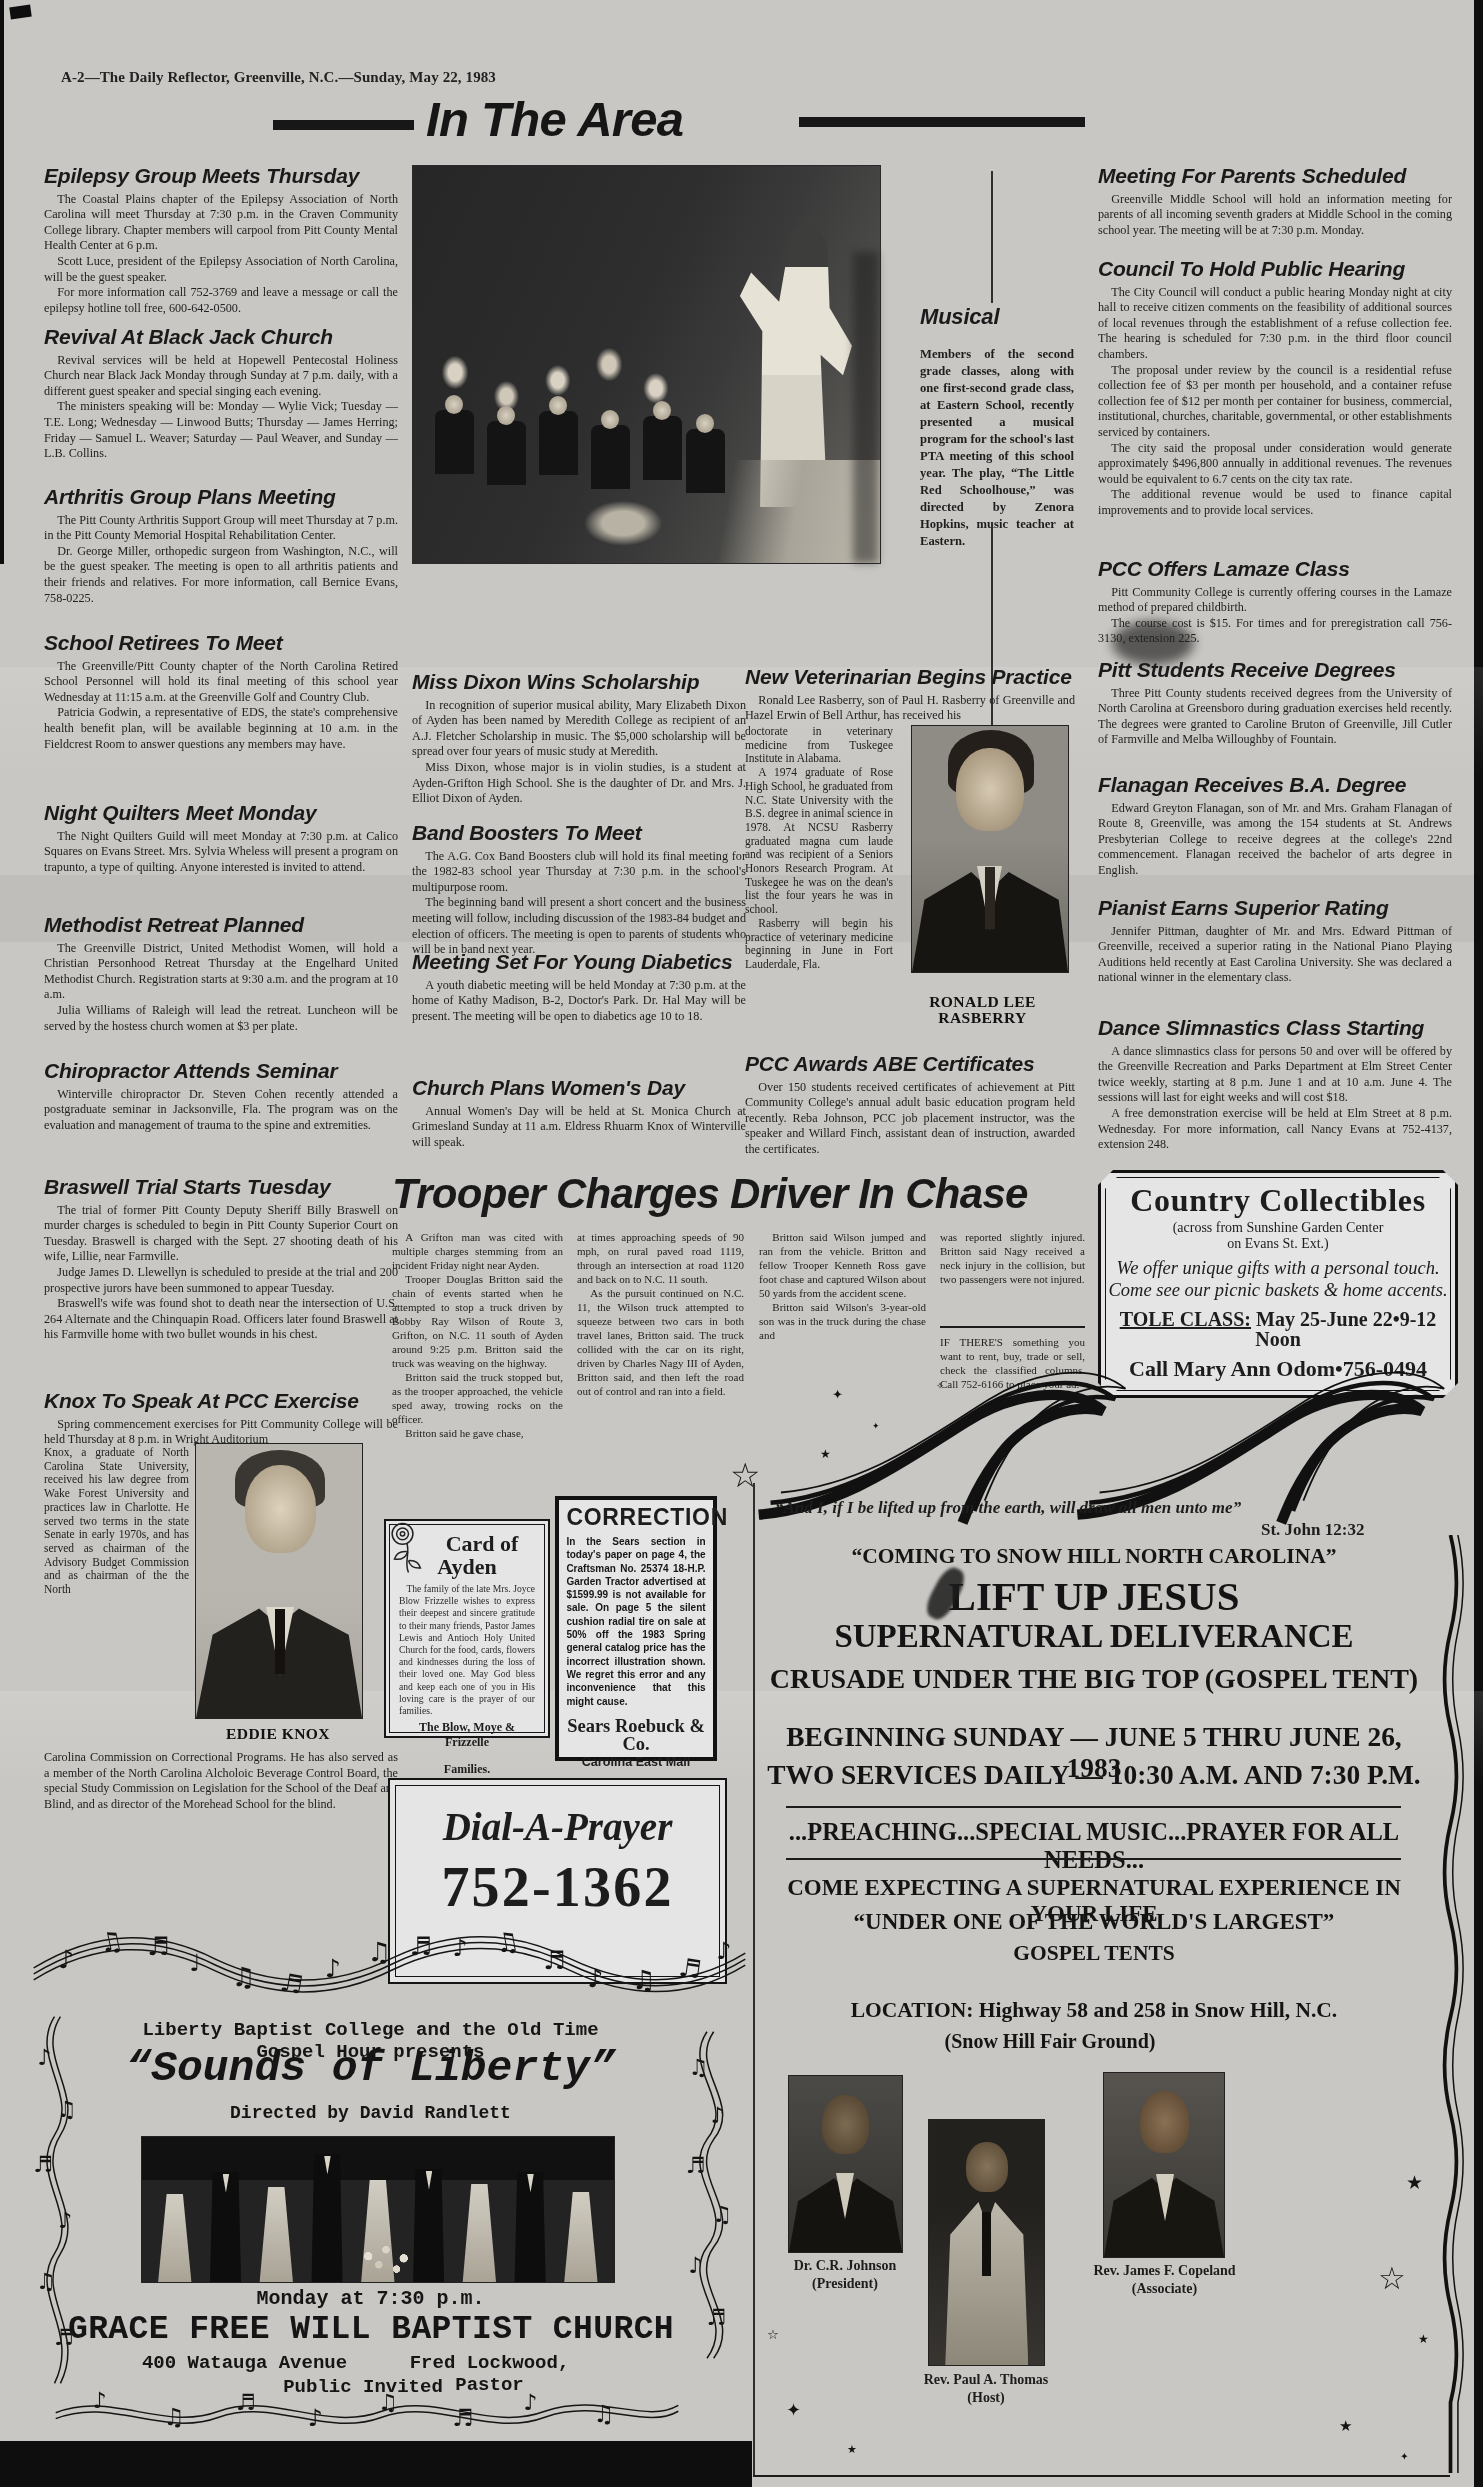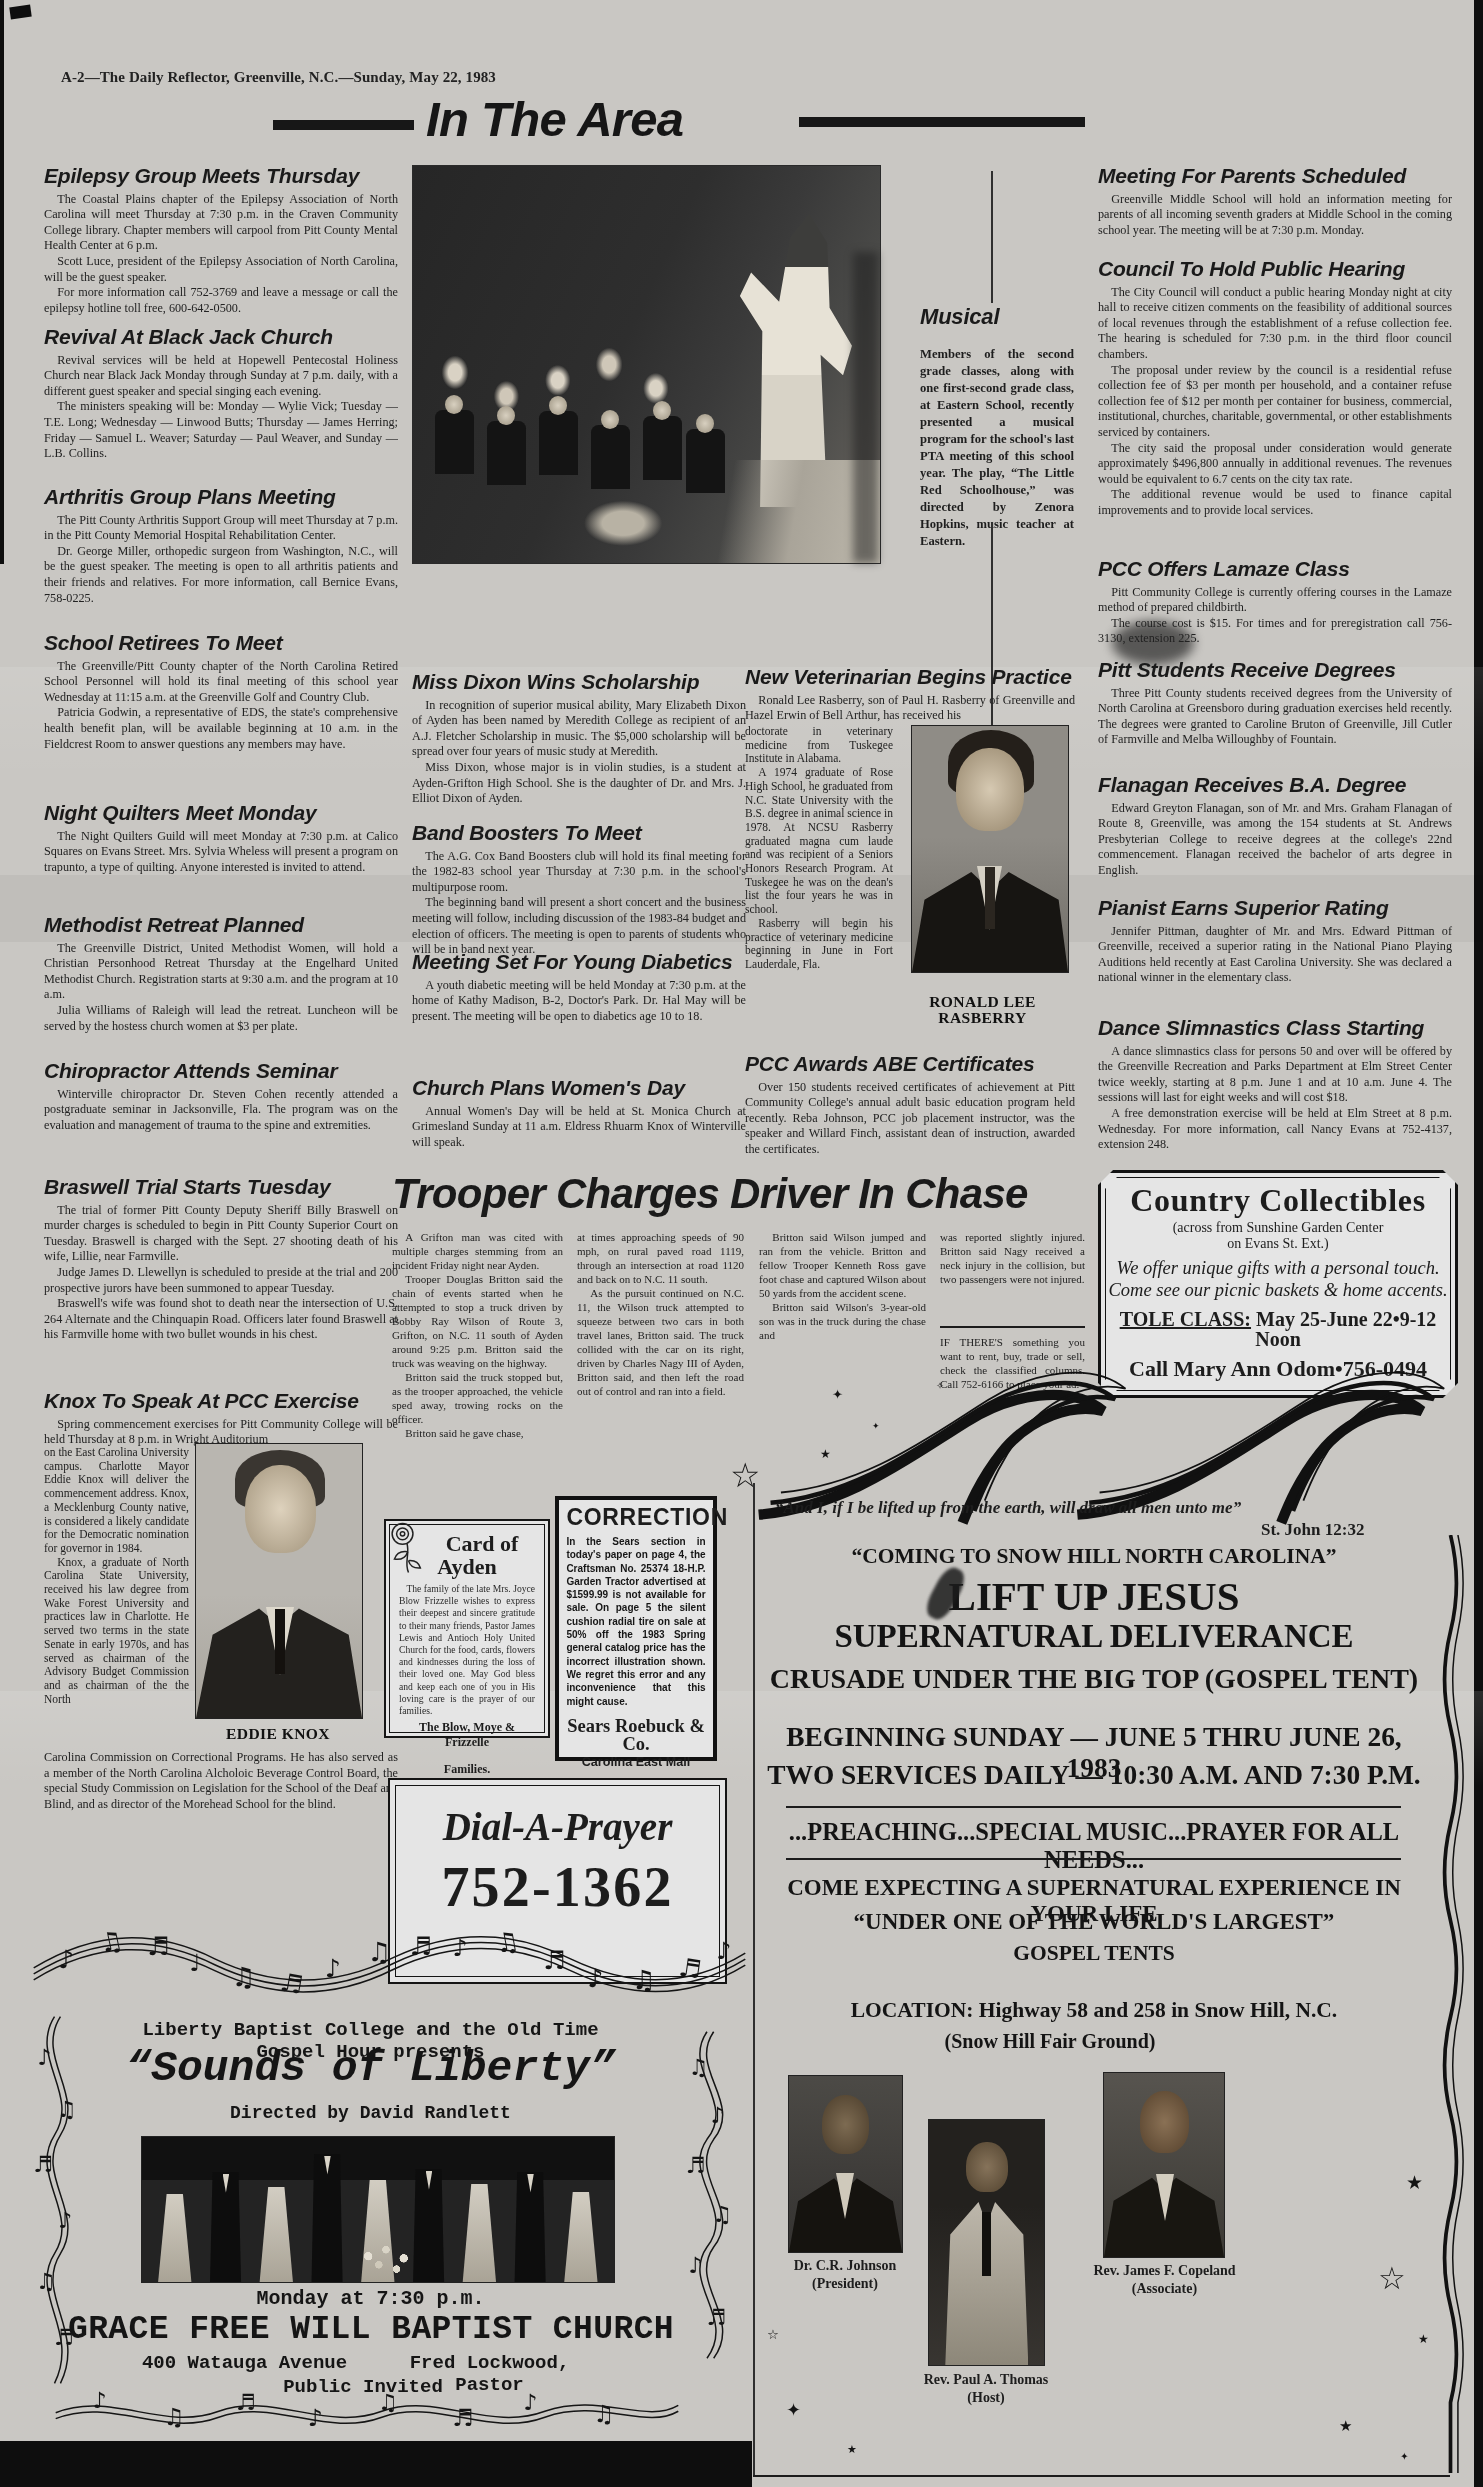--- a/index.html
+++ b/index.html
@@ -179,21 +179,20 @@
       </div>
   </section>
 
   <section class="article" style="left:44px;top:1390px;width:354px;">
     <h2 class="hl">Knox To Speak At PCC Exercise</h2>
     <div class="body">
         <p style="text-indent:13.3px;">Spring commencement exercises for Pitt Community College will be held Thursday at 8 p.m. in Wright Auditorium</p>
       </div>
   </section>
   <div class="body tight noindent-first" style="position:absolute;left:44px;top:1446px;width:145px;">
-      <p>on the East Carolina University campus. Charlotte Mayor Eddie Knox will deliver the commencement address. Knox, a Mecklenburg County native, is considered a likely candidate for the Democratic nomination for governor in 1984.</p>
       <p>Knox, a graduate of North Carolina State University, received his law degree from Wake Forest University and practices law in Charlotte. He served two terms in the state Senate in early 1970s, and has served as chairman of the Advisory Budget Commission and as chairman of the the North</p>
     </div>
   <div class="portrait" style="left:195px;top:1443px;width:166px;height:274px;">
     <div class="bg" style="background:linear-gradient(180deg,#b9b6b0 0 55%,#a8a49c 100%);"></div>
     <div class="hair" style="left:39px;top:6px;width:90px;height:58px;background:#3a3631;"></div>
     <div class="head" style="left:49px;top:21px;width:71px;height:88px;background:radial-gradient(#ded2bd,#a3957d);"></div>
     <div class="torso" style="left:0;bottom:0;width:100%;height:119px;background:#23211e;clip-path:polygon(0 100%,10% 30%,38% 8%,50% 22%,62% 8%,92% 30%,100% 100%);"></div>
     <div class="shirt" style="left:70px;bottom:43px;width:28px;height:68px;background:#ddd8cc;clip-path:polygon(0 0,100% 0,50% 100%);"></div>
     <div class="tie" style="left:79px;bottom:44px;width:10.4px;height:65px;background:#14110e;"></div>
   </div>

